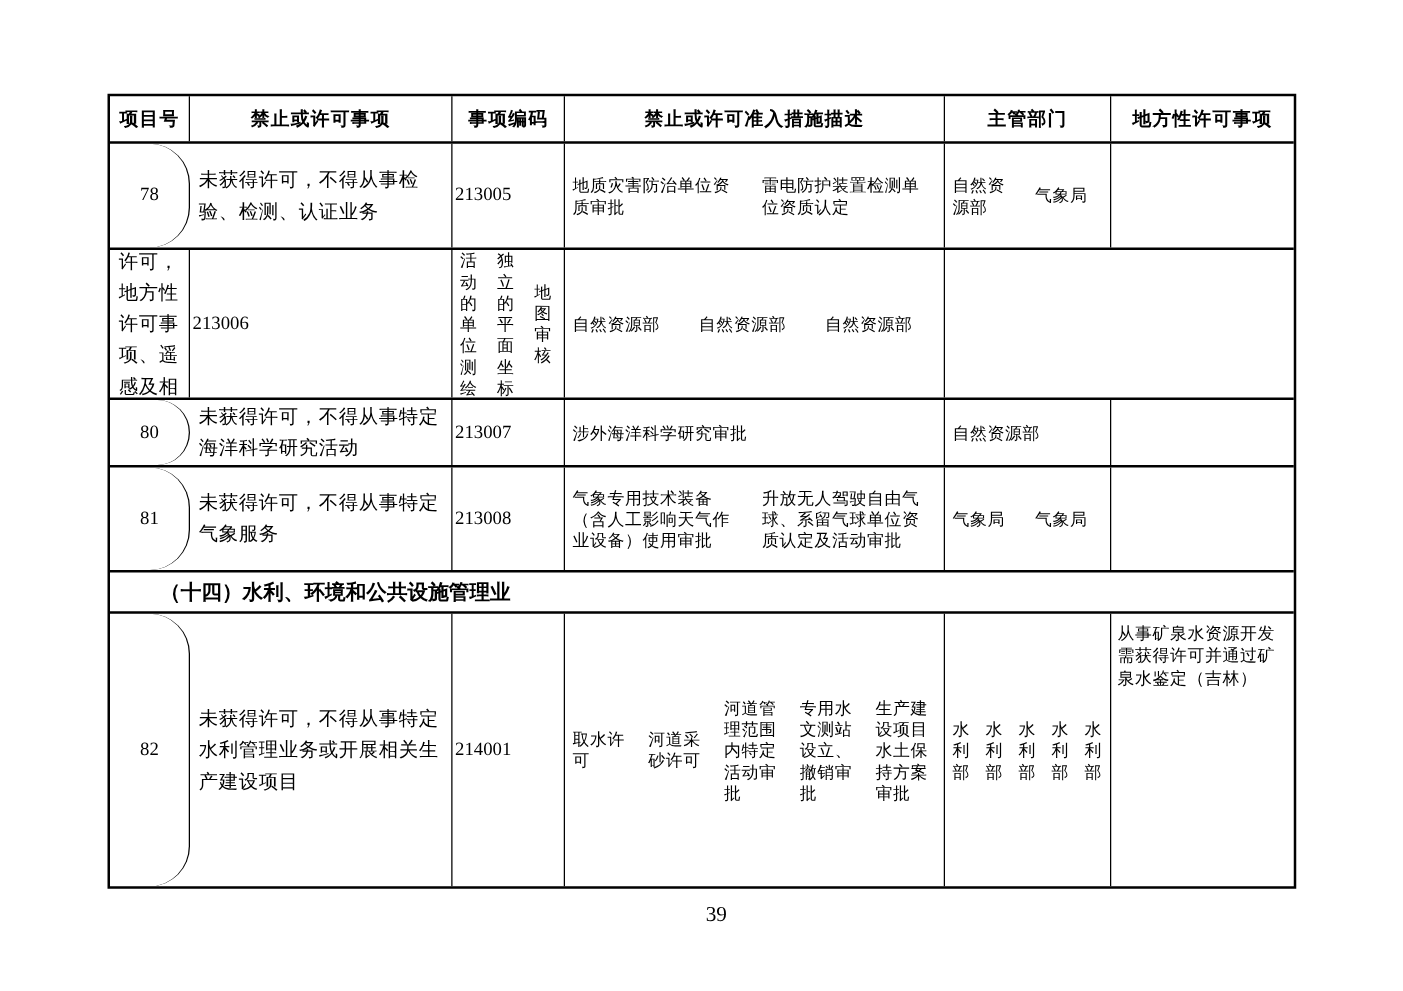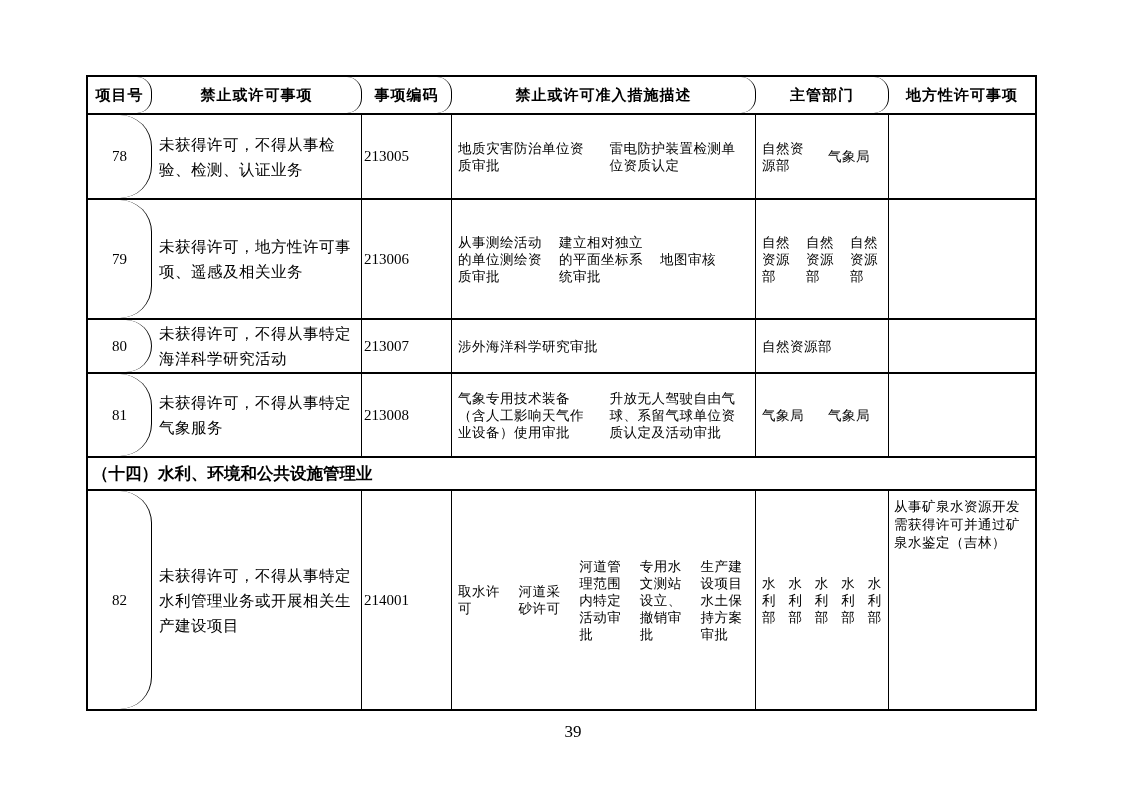--- a/index.html
+++ b/index.html
@@ -17,21 +17,21 @@
   }
   .trow:last-child{ border-bottom:none; }
   .cell{ border-right:1px solid #000; overflow:hidden; }
   .cell:last-child{ border-right:none; }
 
   
   .hrow{ height:38px; }
   .hcell{
     display:flex; align-items:center; justify-content:center;
     font-family:"Liberation Sans", sans-serif; font-weight:bold;
-    font-size:15px; letter-spacing:1px;border-radius:15px;
+    font-size:15px; letter-spacing:1px;
   }
 
   
   .c-id{ display:flex; align-items:center; justify-content:center; font-size:15px;border-radius:32px; }
   .c-item{
     display:flex; align-items:center; padding:2px 7px;
     font-size:15.5px; line-height:25px; letter-spacing:0.5px;
   }
   .c-code{ display:flex; align-items:center; padding-left:2px; font-size:15px; }
   .c-stack{ display:flex; flex-direction:row; }
@@ -44,20 +44,21 @@
   
   .r78{ height:85px; } .r79{ height:120px; } .r80{ height:54px; }
   .r81{ height:84px; } .r82{ height:218px; }
 
   
   .srow{ height:33px; display:block; }
   .scell{
     height:100%; display:flex; align-items:center; padding-left:4px;
     font-family:"Liberation Sans", sans-serif; font-weight:bold; font-size:16.5px;
     border-right:none;
+    margin-left:36px;
   }
 
   .page-number{
     position:absolute; left:12px; top:722px; width:100%;
     text-align:center; font-size:17px;
   }
 </style>
 </head>
 <body>
 
@@ -81,21 +82,20 @@
       <div class="slice">雷电防护装置检测单位资质认定</div>
     </div>
     <div class="cell c-stack">
       <div class="slice">自然资源部</div>
       <div class="slice">气象局</div>
     </div>
     <div class="cell c-local"></div>
   </div>
 
   <div class="trow r79">
-    <div class="cell c-id">79</div>
     <div class="cell c-item">未获得许可，地方性许可事项、遥感及相关业务</div>
     <div class="cell c-code">213006</div>
     <div class="cell c-stack">
       <div class="slice">从事测绘活动的单位测绘资质审批</div>
       <div class="slice">建立相对独立的平面坐标系统审批</div>
       <div class="slice">地图审核</div>
     </div>
     <div class="cell c-stack">
       <div class="slice">自然资源部</div>
       <div class="slice">自然资源部</div>

